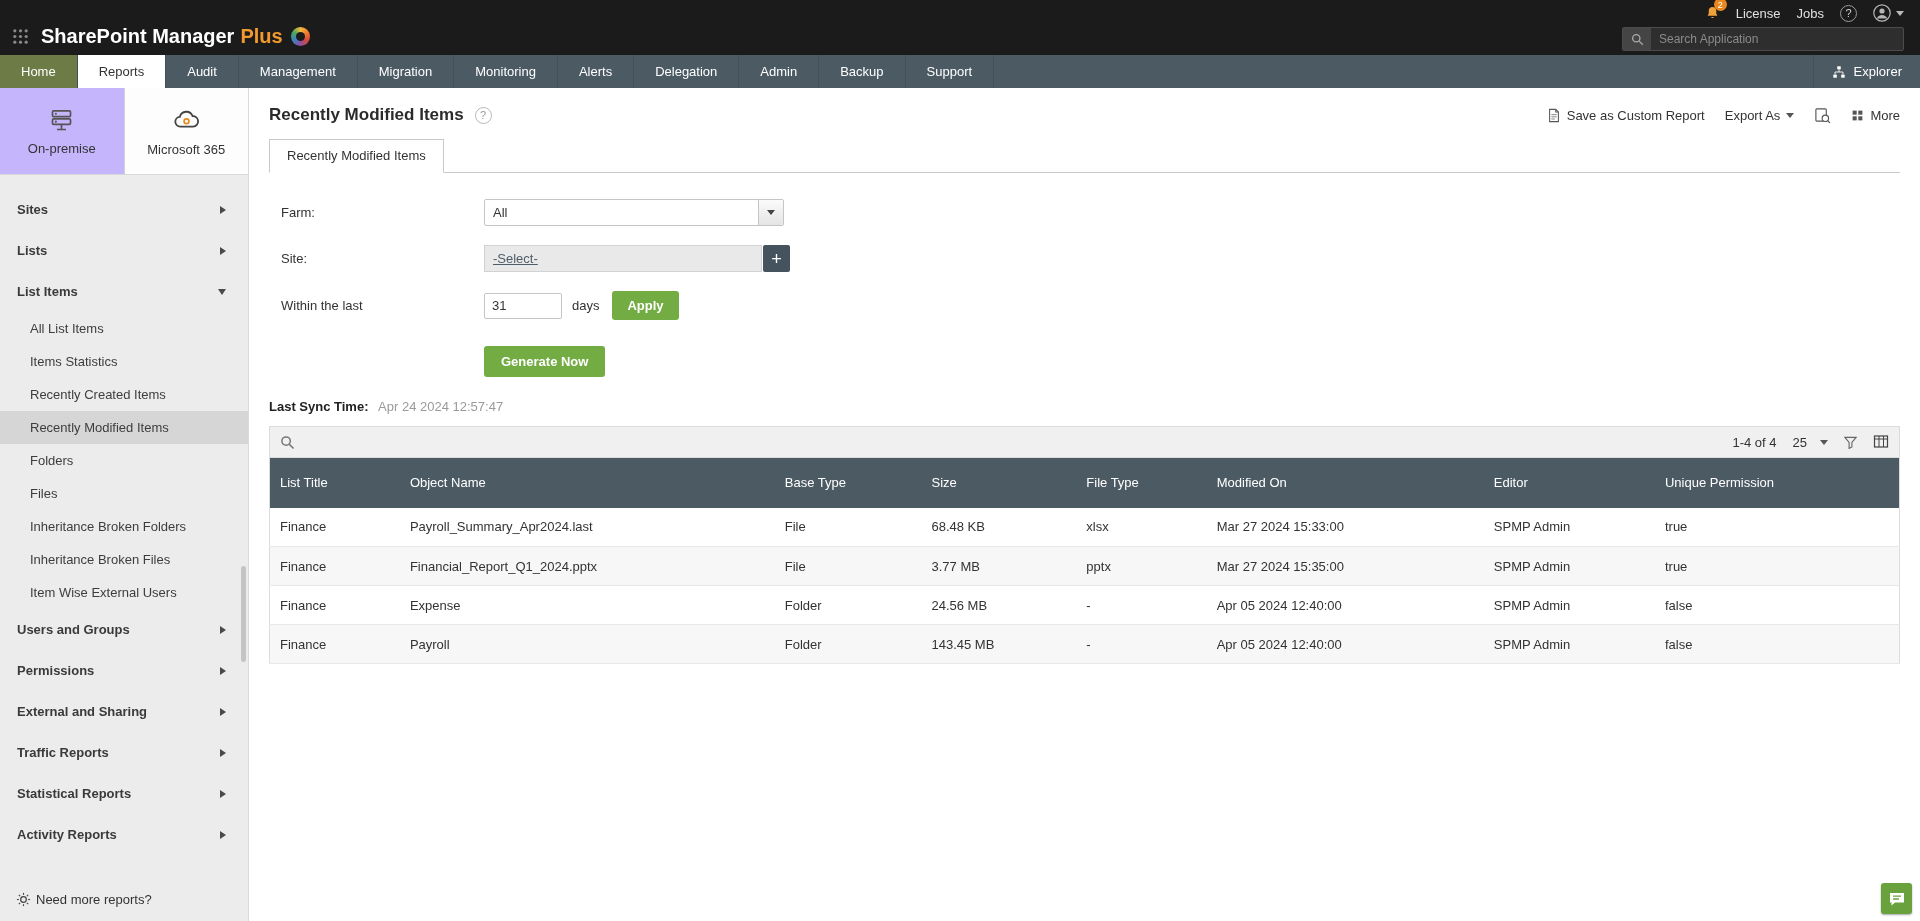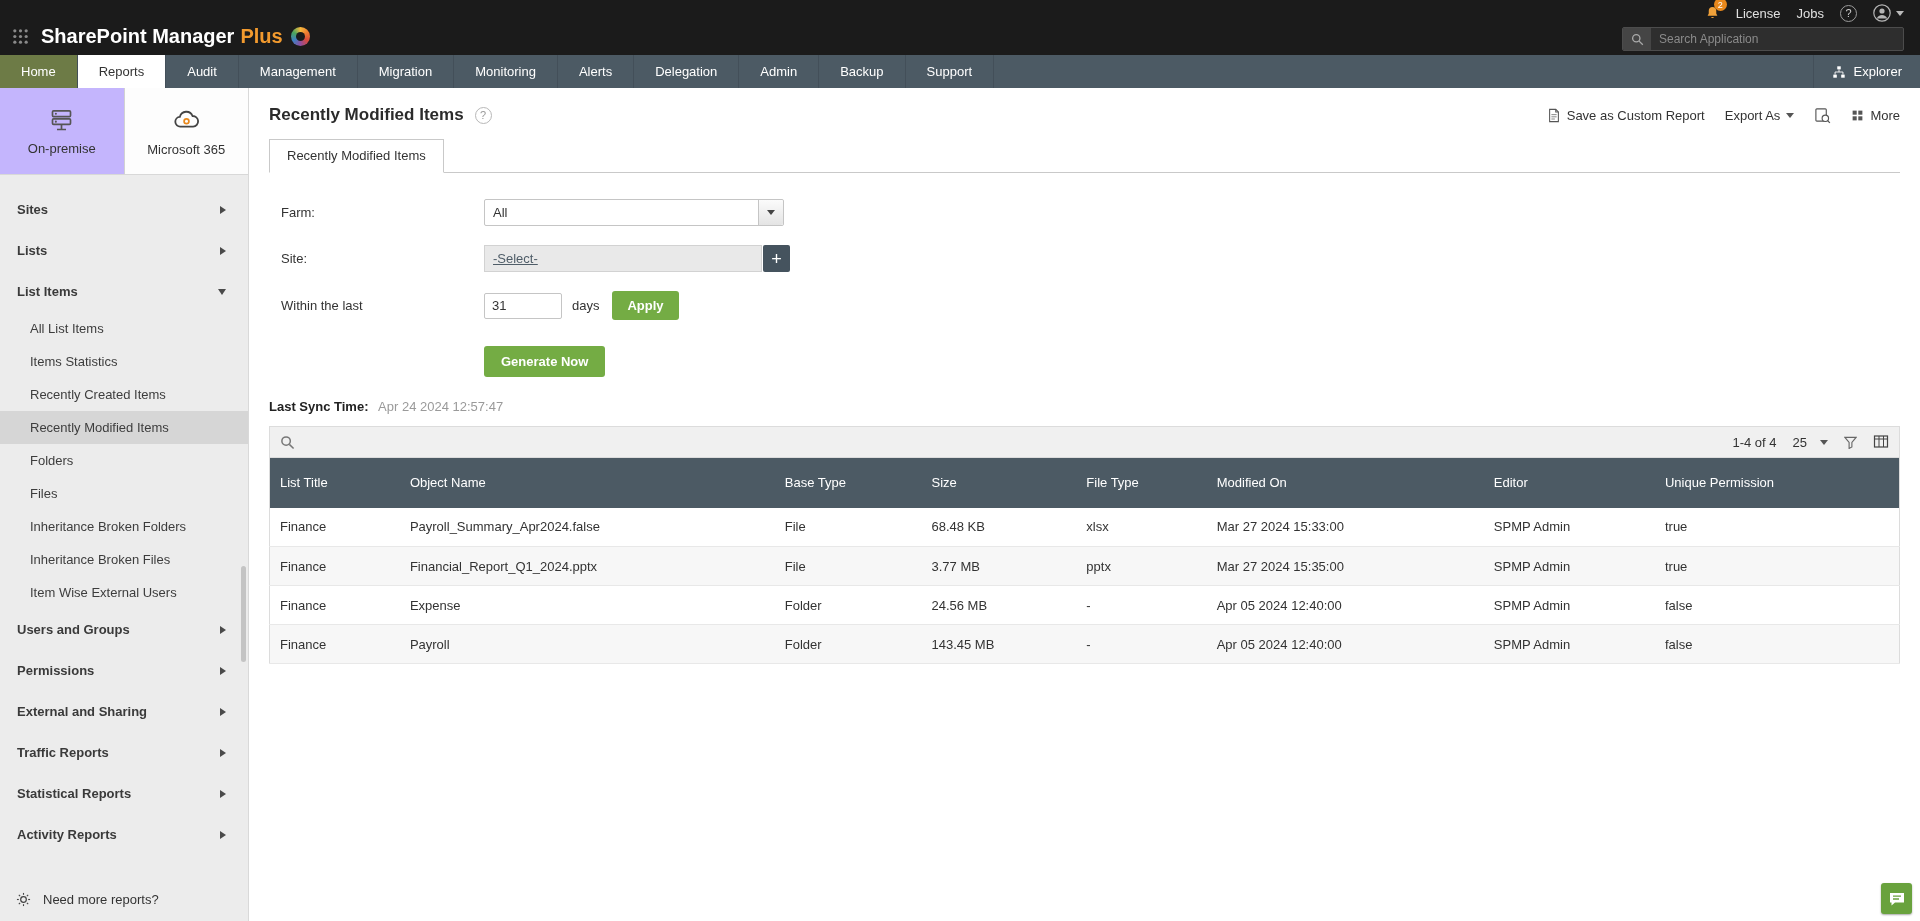--- a/index.html
+++ b/index.html
@@ -44,21 +44,21 @@
   .modes { display:flex; margin-bottom:14px; border-bottom:1px solid #d8d8d8; }
   .mode { flex:1; height:86px; display:flex; flex-direction:column; align-items:center; justify-content:center; gap:7px;
     background:#c4b5fd; border-right:1px solid #d2d2d2; cursor:pointer; color:#333; }
   .mode:last-child { border-right:none; }
   .mode.active { background:#fdfdfd; }
   .side-section { display:flex; align-items:center; justify-content:space-between; padding:13px 22px 13px 17px; font-weight:bold; color:#3a3a3a; cursor:pointer; }
   .tri-right { width:0; height:0; border-left:6px solid #4a4a4a; border-top:4px solid transparent; border-bottom:4px solid transparent; }
   .tri-down { width:0; height:0; border-top:6px solid #4a4a4a; border-left:4px solid transparent; border-right:4px solid transparent; }
   .side-sub { padding:9px 18px 9px 30px; color:#3d3d3d; cursor:pointer; }
   .side-sub.selected { background:#d6d6d6; }
-  .sidebar-footer { margin-top:auto; display:flex; align-items:flex-start; gap:12px; padding:12px 16px 14px; color:#333; cursor:pointer; }
+  .sidebar-footer { margin-top:auto; display:flex; align-items:flex-start; gap:5px; padding:12px 16px 14px; color:#333; cursor:pointer; }
   .side-scrollbar { position:absolute; right:2px; top:478px; width:5px; height:96px; background:#c4c4c4; border-radius:3px; cursor:pointer; }
 
   
   .content { flex:1; padding:0 20px; position:relative; overflow:hidden; background:#fff; }
   .page-header { display:flex; align-items:center; padding:17px 0 10px; }
   .page-title { font-size:17px; font-weight:bold; color:#2b2b2b; }
   .q-icon { margin-left:11px; width:17px; height:17px; border-radius:50%; border:1px solid #b8b8b8; color:#9a9a9a; font-size:11px;
     display:flex; align-items:center; justify-content:center; cursor:pointer; }
   .header-actions { margin-left:auto; display:flex; align-items:center; gap:20px; color:#333; }
   .action { display:flex; align-items:center; gap:6px; cursor:pointer; }
@@ -397,21 +397,21 @@
             <th>Size</th>
             <th>File Type</th>
             <th>Modified On</th>
             <th>Editor</th>
             <th>Unique Permission</th>
           </tr>
         </thead>
         <tbody>
           <tr>
             <td>Finance</td>
-            <td>Payroll_Summary_Apr2024.false</td>
+            <td>Payroll_Summary_Apr2024.last</td>
             <td>File</td>
             <td>68.48 KB</td>
             <td>xlsx</td>
             <td>Mar 27 2024 15:33:00</td>
             <td>SPMP Admin</td>
             <td>true</td>
           </tr>
           <tr>
             <td>Finance</td>
             <td>Financial_Report_Q1_2024.pptx</td>

